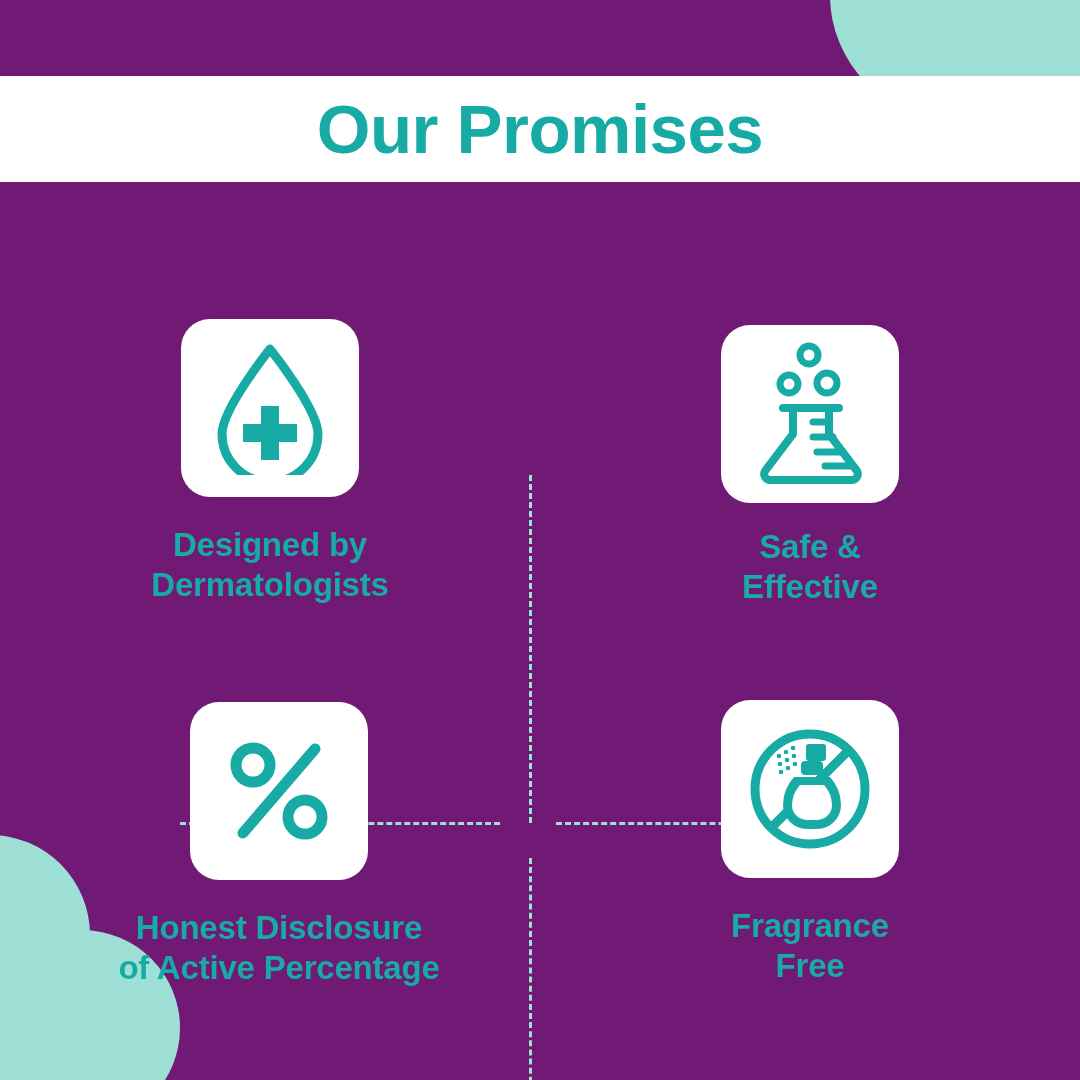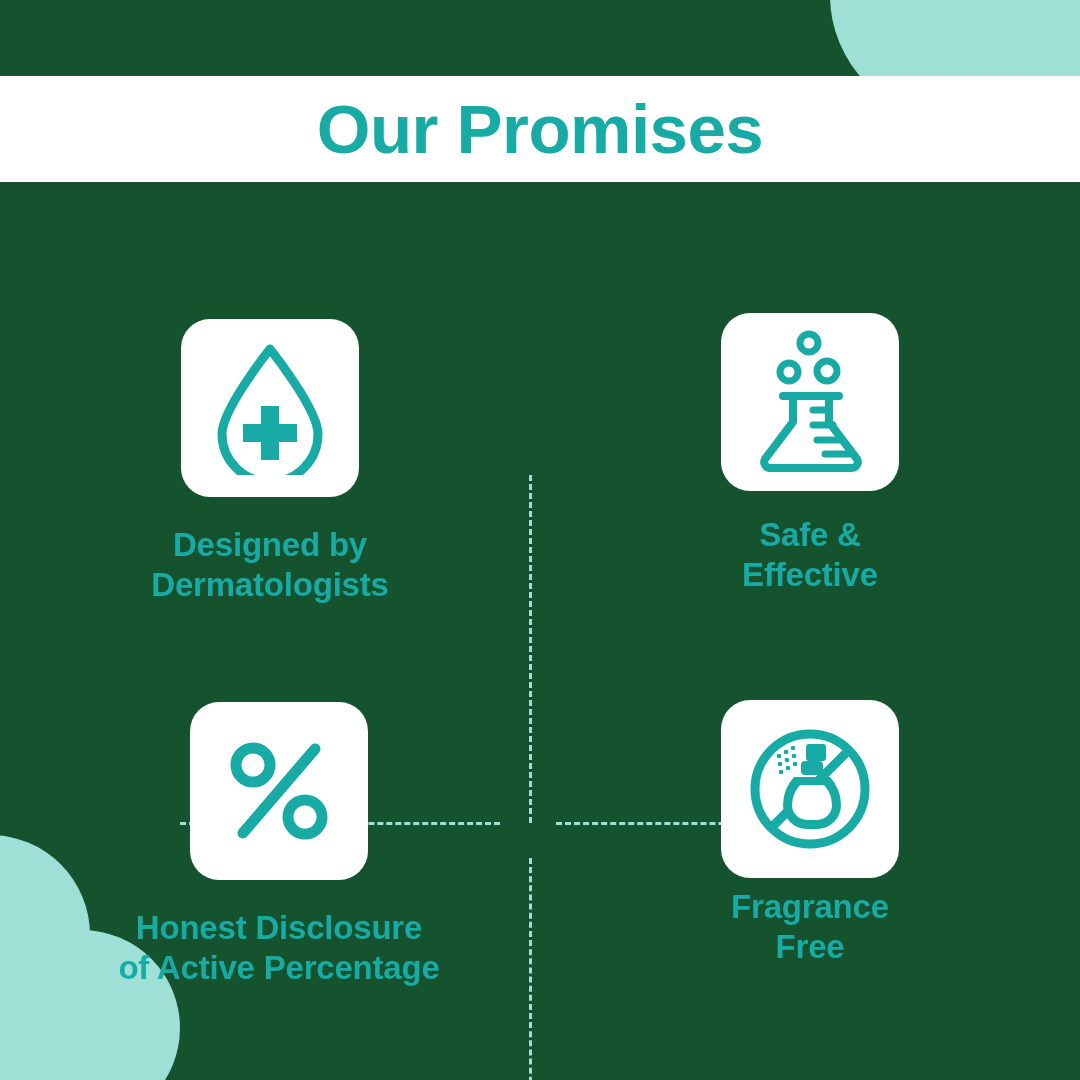--- a/index.html
+++ b/index.html
@@ -10,21 +10,21 @@
     width: 1080px;
     height: 1080px;
     overflow: hidden;
     font-family: "Liberation Sans", sans-serif;
   }
 
   .canvas {
     position: relative;
     width: 1080px;
     height: 1080px;
-    background: #14532d;
+    background: #701a75;
     overflow: hidden;
   }
 
   
   .deco {
     position: absolute;
     background: #9EDFD6;
   }
   .deco-tr-circle {
     top: -130px;
@@ -90,21 +90,21 @@
     position: absolute;
     width: 540px;
     height: 449px;
     display: flex;
     flex-direction: column;
     align-items: center;
     justify-content: flex-start;
     box-sizing: border-box;
   }
   .cell-0 { left: 0px;   top: 0px;   padding-top: 137px; }
-  .cell-1 { left: 540px; top: 0px;   padding-top: 131px; }
+  .cell-1 { left: 540px; top: 12px;   padding-top: 131px; }
   .cell-2 { left: 0px;   top: 449px; padding-top: 71px; padding-left: 18px;  }
   .cell-3 { left: 540px; top: 449px; padding-top: 69px;  }
 
   .icon-card {
     width: 178px;
     height: 178px;
     background: #FFFFFF;
     border-radius: 29px;
     display: flex;
     align-items: center;
@@ -119,21 +119,21 @@
     margin-top: 28px;
     text-align: center;
     font-size: 33px;
     font-weight: 700;
     color: #18ABA5;
     line-height: 1.22;
     letter-spacing: -0.2px;
     white-space: pre-line;
   }
   .cell-1 .cell-label { margin-top: 24px; }
-  .cell-3 .cell-label { margin-top: 9px; }
+  .cell-3 .cell-label { margin-top: 28px; }
 
   
   .divider-v {
     position: absolute;
     left: 529px;
     top: 293px;
     width: 0px;
     height: 348px;
     border-left: 3px dashed #9EDFD6;
   }

